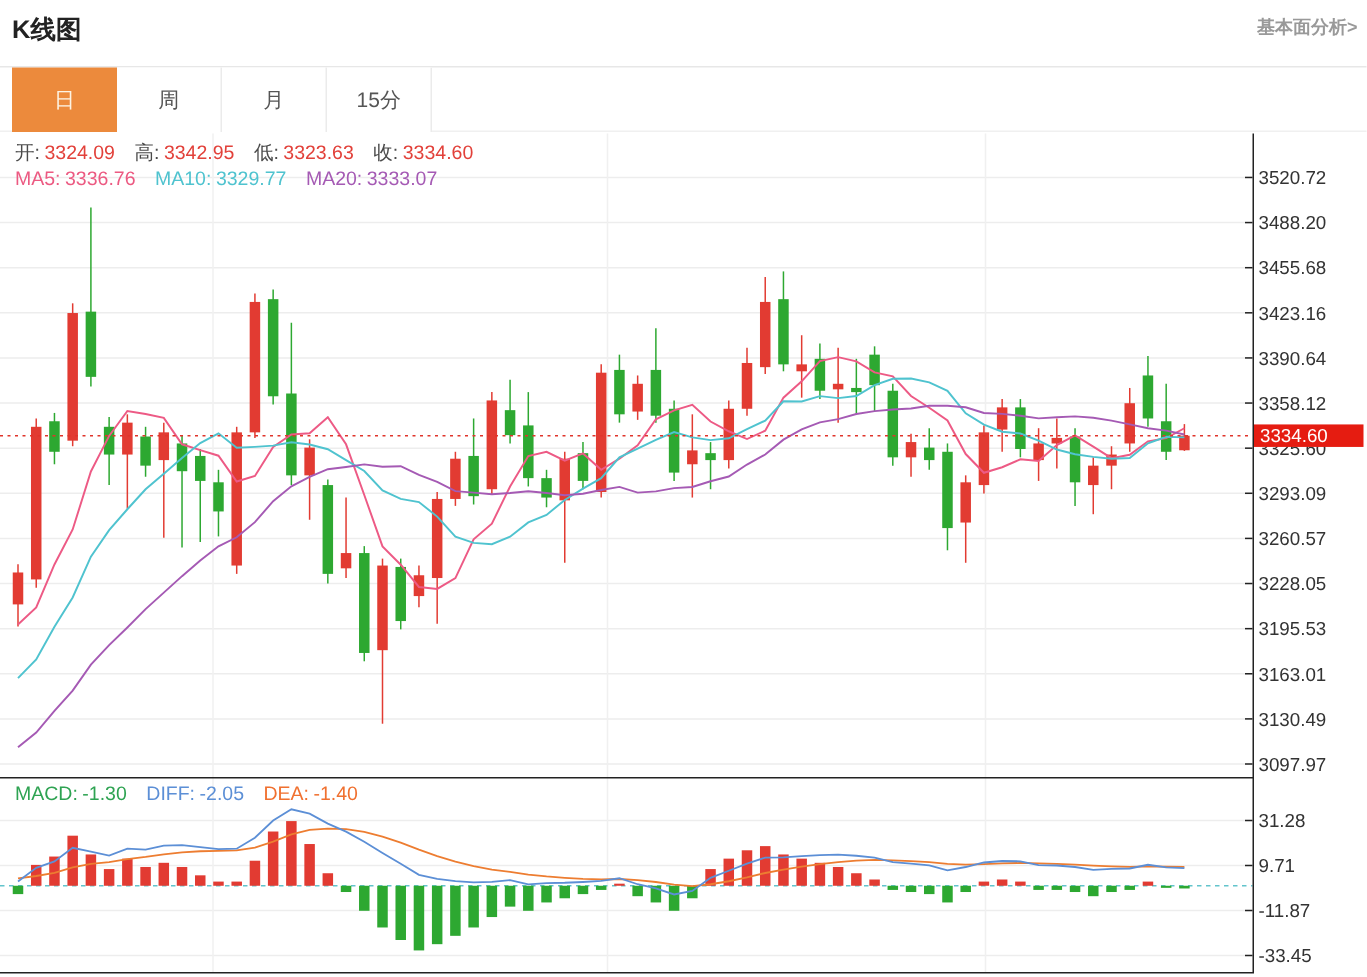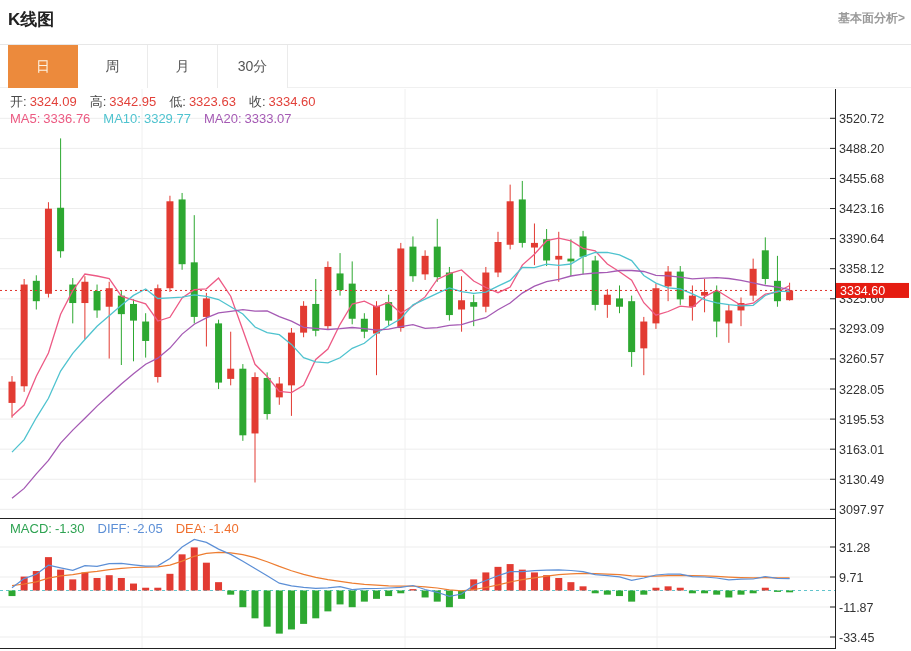--- a/index.html
+++ b/index.html
@@ -304,19 +304,19 @@
 <div class="hdr">
   <div class="hdr-title">K线图</div>
   <div class="hdr-link">基本面分析&gt;</div>
 </div>
 
 <div class="tab-band">
   <div class="tabs" id="tabs">
       <div class="tab active" style="background: rgb(236, 138, 60);">日</div>
       <div class="tab">周</div>
       <div class="tab">月</div>
-      <div class="tab">30分</div>
+      <div class="tab">15分</div>
     </div>
 </div>
 
 <div class="ovl" id="ohlc-row" style="left:10px;top:93px;"><span class="pair"><span class="lbl">开:</span><span class="val" style="color: rgb(226, 65, 58);">3324.09</span></span><span class="pair"><span class="lbl">高:</span><span class="val" style="color: rgb(226, 65, 58);">3342.95</span></span><span class="pair"><span class="lbl">低:</span><span class="val" style="color: rgb(226, 65, 58);">3323.63</span></span><span class="pair"><span class="lbl">收:</span><span class="val" style="color: rgb(226, 65, 58);">3334.60</span></span></div>
 <div class="ovl" id="ma-row" style="left:10px;top:111px;"><span class="pair"><span class="lbl" style="color: rgb(236, 90, 130);">MA5:</span><span class="val" style="color: rgb(236, 90, 130);">3336.76</span></span><span class="pair"><span class="lbl" style="color: rgb(79, 195, 207);">MA10:</span><span class="val" style="color: rgb(79, 195, 207);">3329.77</span></span><span class="pair"><span class="lbl" style="color: rgb(165, 90, 180);">MA20:</span><span class="val" style="color: rgb(165, 90, 180);">3333.07</span></span></div>
 <div class="ovl" id="macd-row" style="left:10px;top:521px;"><span class="pair"><span class="lbl" style="color: rgb(46, 163, 82);">MACD:</span><span class="val" style="color: rgb(46, 163, 82);">-1.30</span></span><span class="pair"><span class="lbl" style="color: rgb(92, 143, 214);">DIFF:</span><span class="val" style="color: rgb(92, 143, 214);">-2.05</span></span><span class="pair"><span class="lbl" style="color: rgb(240, 112, 47);">DEA:</span><span class="val" style="color: rgb(240, 112, 47);">-1.40</span></span></div>
 
 </body></html>

